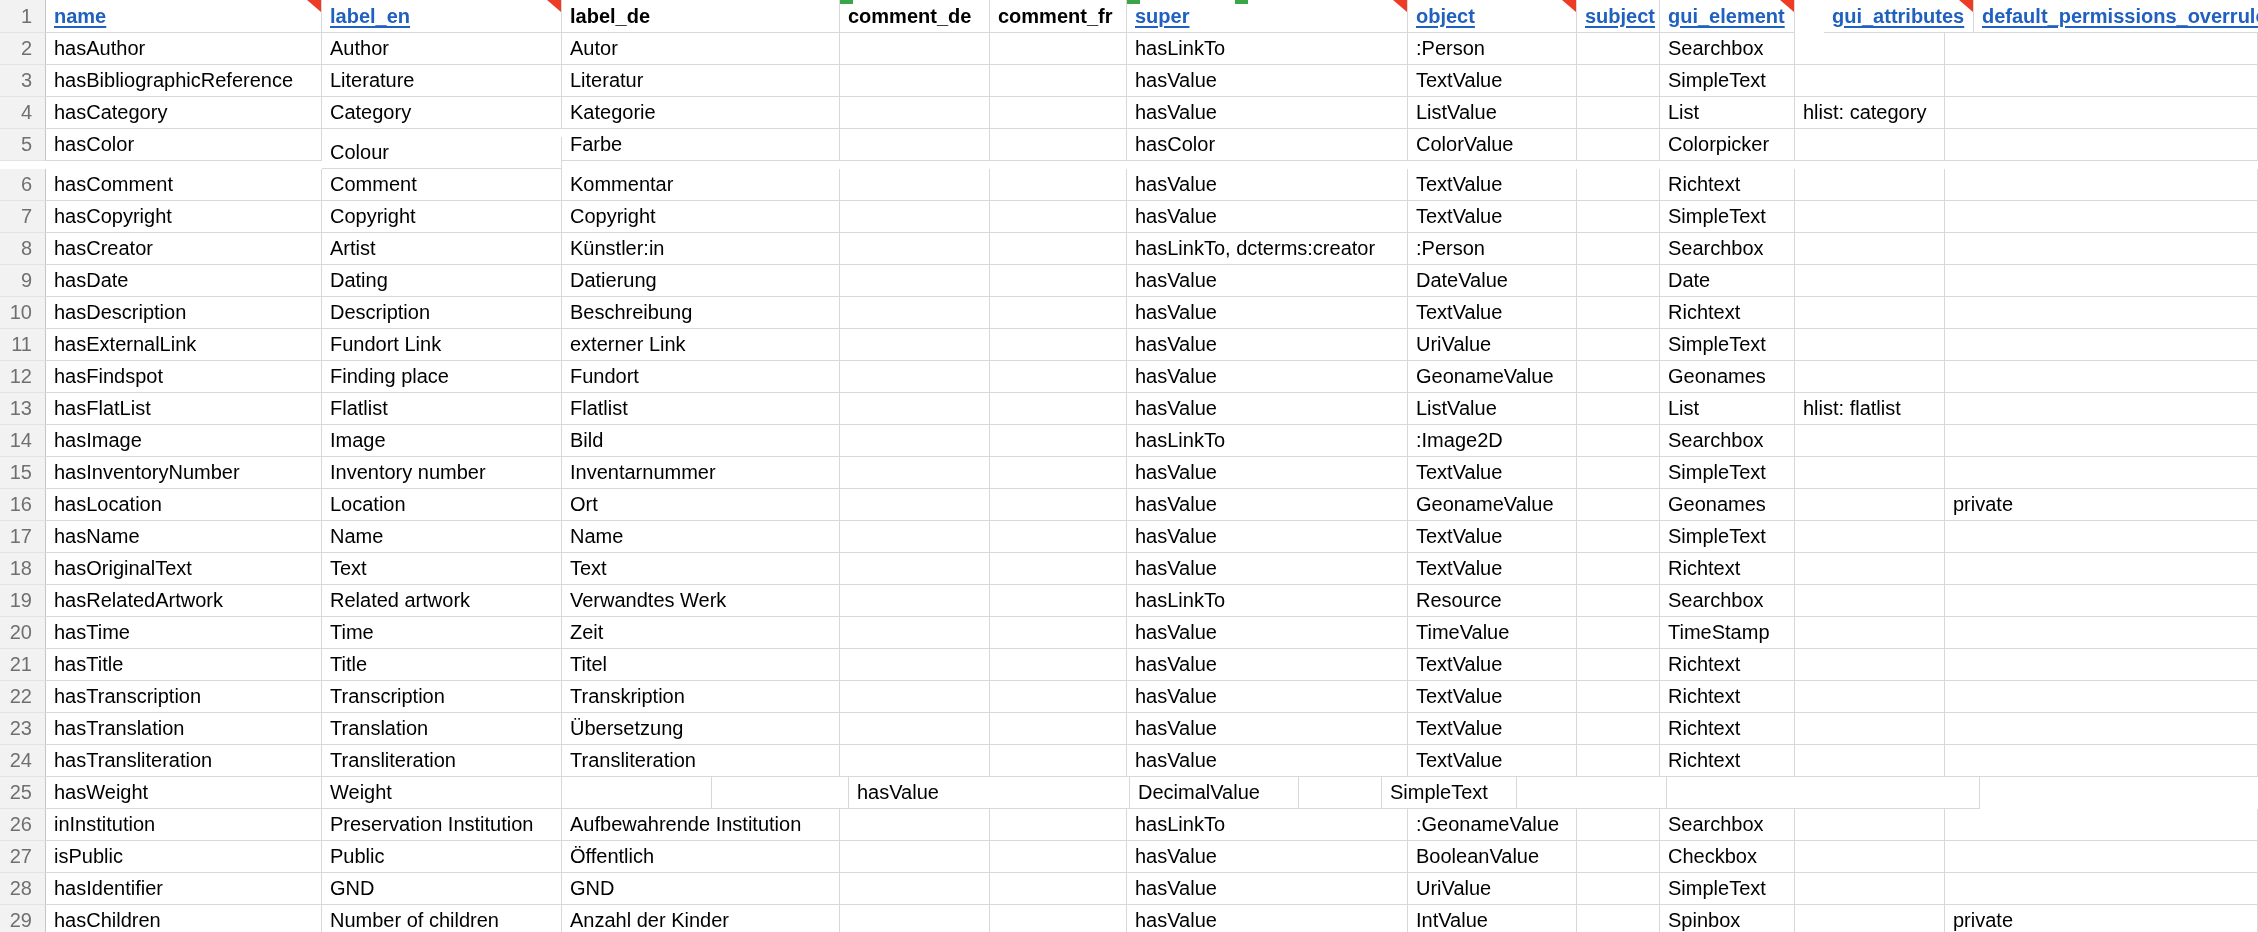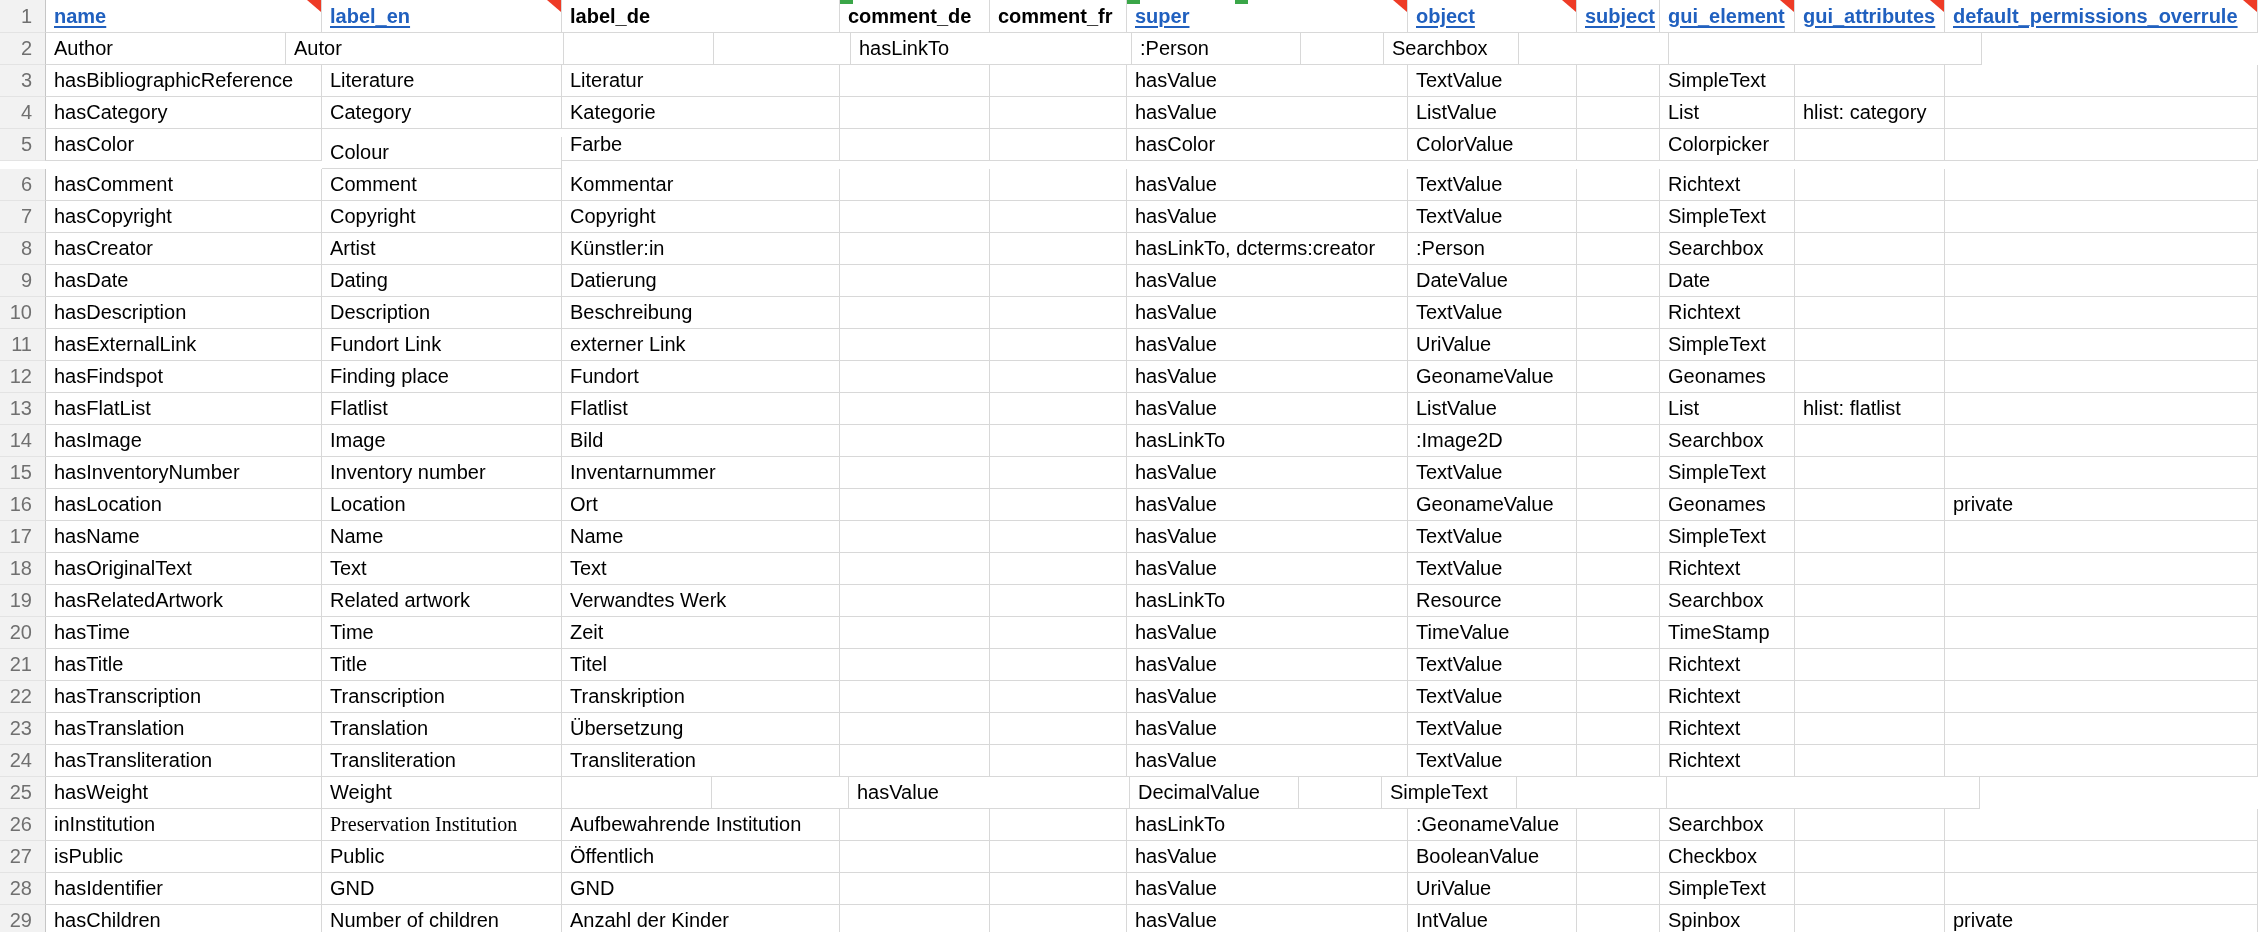--- a/index.html
+++ b/index.html
@@ -94,31 +94,32 @@
           <span class="hlink">object</span>
           <div class="tri"></div>
         </div>
         <div class="cell header" style="width: 83px;">
           <span class="hlink">subject</span>
         </div>
         <div class="cell header" style="width: 135px;">
           <span class="hlink">gui_element</span>
           <div class="tri"></div>
         </div>
-        <div class="cell header" style="width: 150px;">
+        <div class="cell header" style="width: 150px; margin-left: 29px;">
           <span class="hlink">gui_attributes</span>
           <div class="tri"></div>
         </div>
         <div class="cell header" style="width: 313px;">
           <span class="hlink">default_permissions_overrule</span>
           <div class="tri"></div>
         </div>
       </div>
       <div class="row body-row">
         <div class="cell rowhead" style="width: 46px;">2</div>
+        <div class="cell body" style="width: 276px;">hasAuthor</div>
         <div class="cell body" style="width: 240px;">Author</div>
         <div class="cell body" style="width: 278px;">Autor</div>
         <div class="cell body" style="width: 150px;"></div>
         <div class="cell body" style="width: 137px;"></div>
         <div class="cell body" style="width: 281px;">hasLinkTo</div>
         <div class="cell body" style="width: 169px;">:Person</div>
         <div class="cell body" style="width: 83px;"></div>
         <div class="cell body" style="width: 135px;">Searchbox</div>
         <div class="cell body" style="width: 150px;"></div>
         <div class="cell body" style="width: 313px;"></div>
@@ -440,21 +441,21 @@
         <div class="cell body" style="width: 281px;">hasValue</div>
         <div class="cell body" style="width: 169px;">DecimalValue</div>
         <div class="cell body" style="width: 83px;"></div>
         <div class="cell body" style="width: 135px;">SimpleText</div>
         <div class="cell body" style="width: 150px;"></div>
         <div class="cell body" style="width: 313px;"></div>
       </div>
       <div class="row body-row">
         <div class="cell rowhead" style="width: 46px;">26</div>
         <div class="cell body" style="width: 276px;">inInstitution</div>
-        <div class="cell body" style="width: 240px; font-family: Liberation Serif, serif;">Preservation Institution</div>
+        <div class="cell body" style="width: 240px;">Preservation Institution</div>
         <div class="cell body" style="width: 278px;">Aufbewahrende Institution</div>
         <div class="cell body" style="width: 150px;"></div>
         <div class="cell body" style="width: 137px;"></div>
         <div class="cell body" style="width: 281px;">hasLinkTo</div>
         <div class="cell body" style="width: 169px;">:GeonameValue</div>
         <div class="cell body" style="width: 83px;"></div>
         <div class="cell body" style="width: 135px;">Searchbox</div>
         <div class="cell body" style="width: 150px;"></div>
         <div class="cell body" style="width: 313px;"></div>
       </div>

